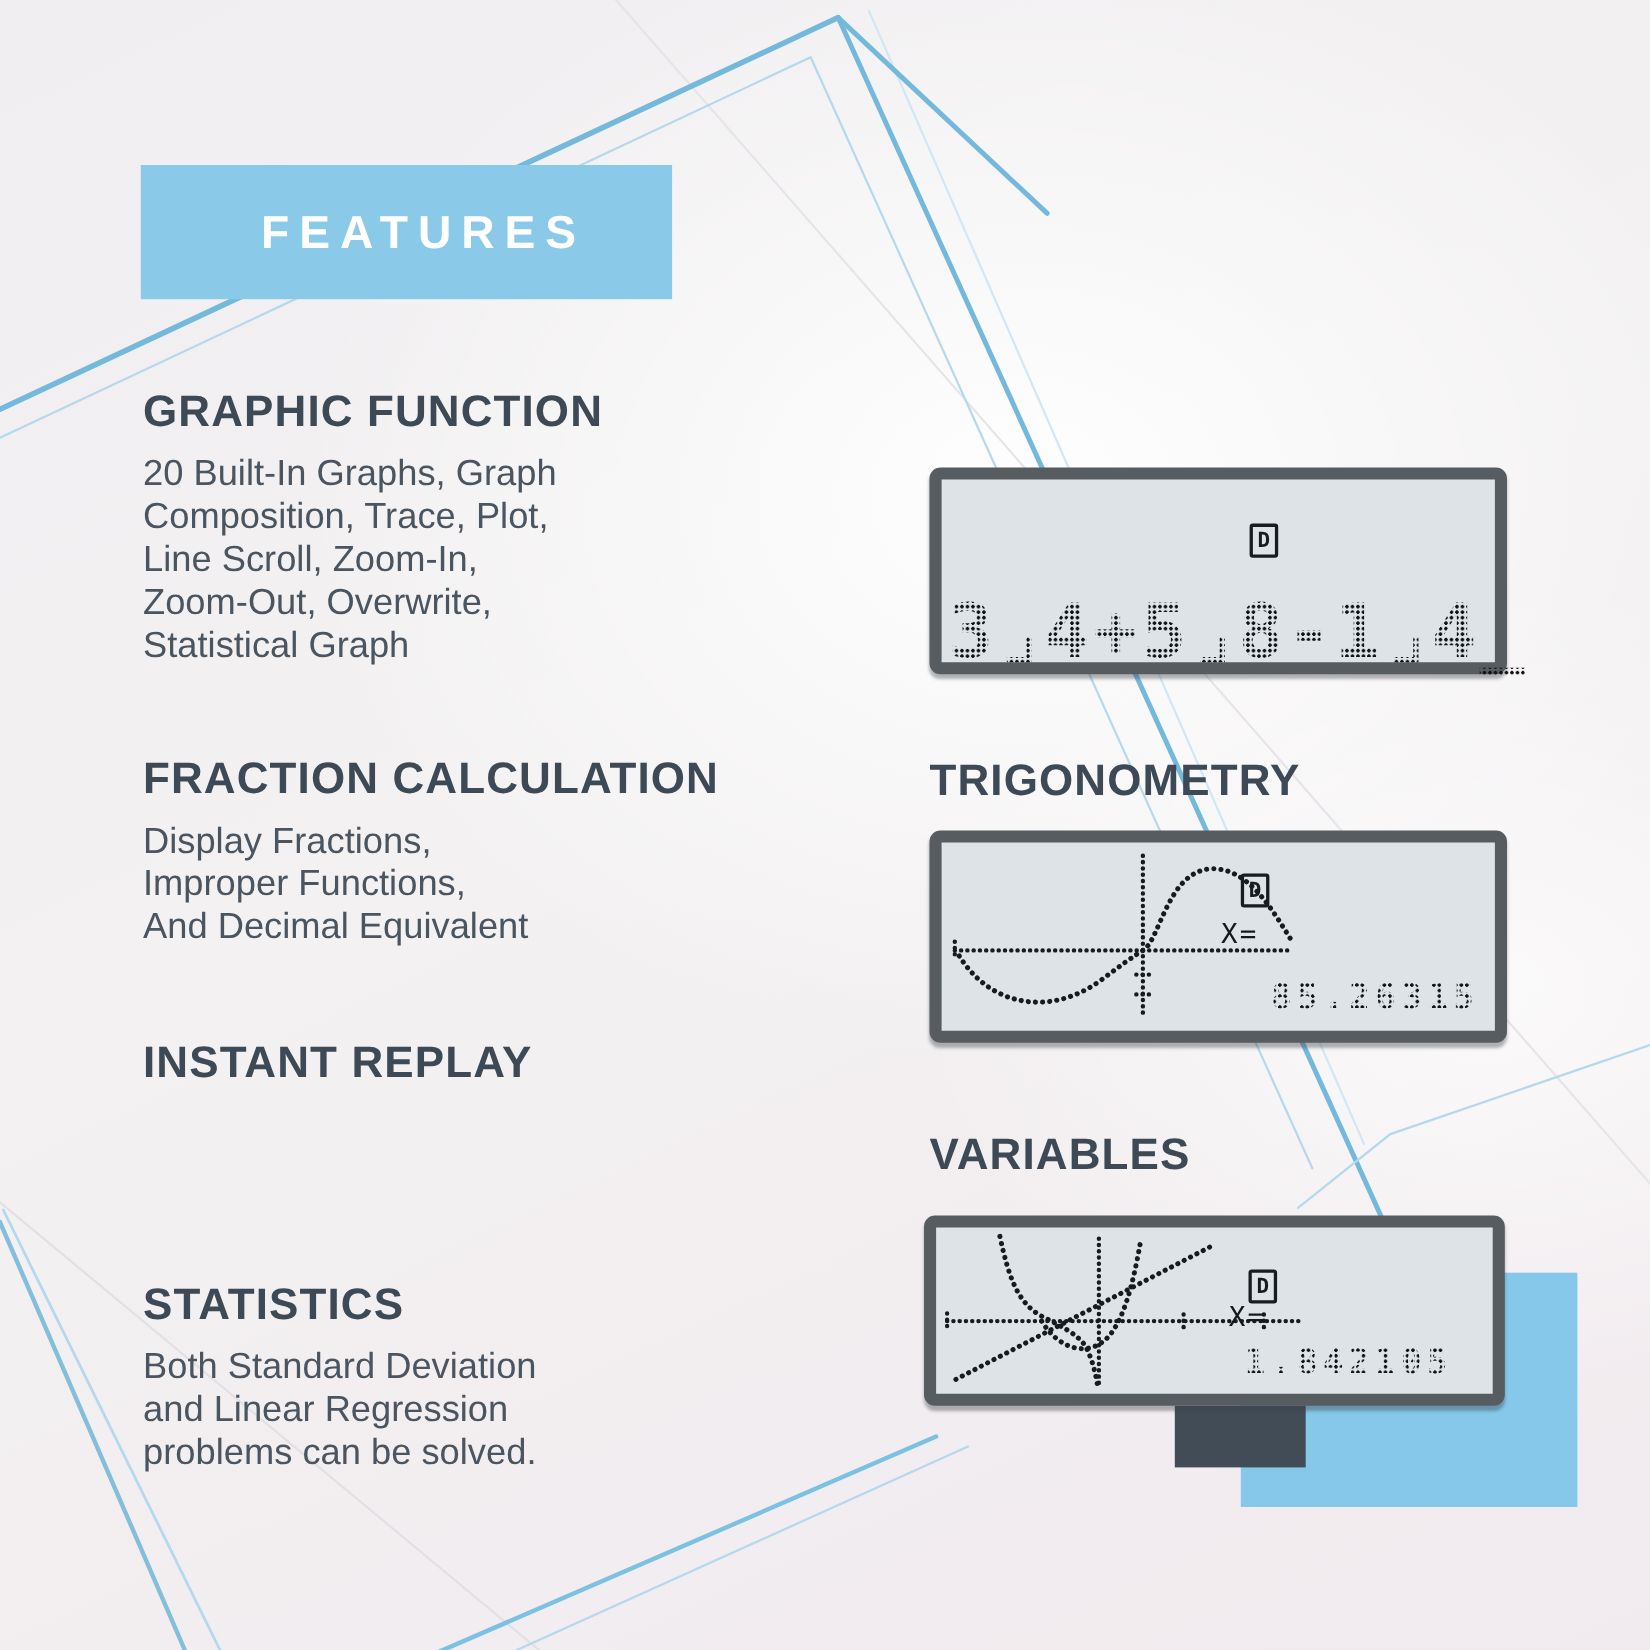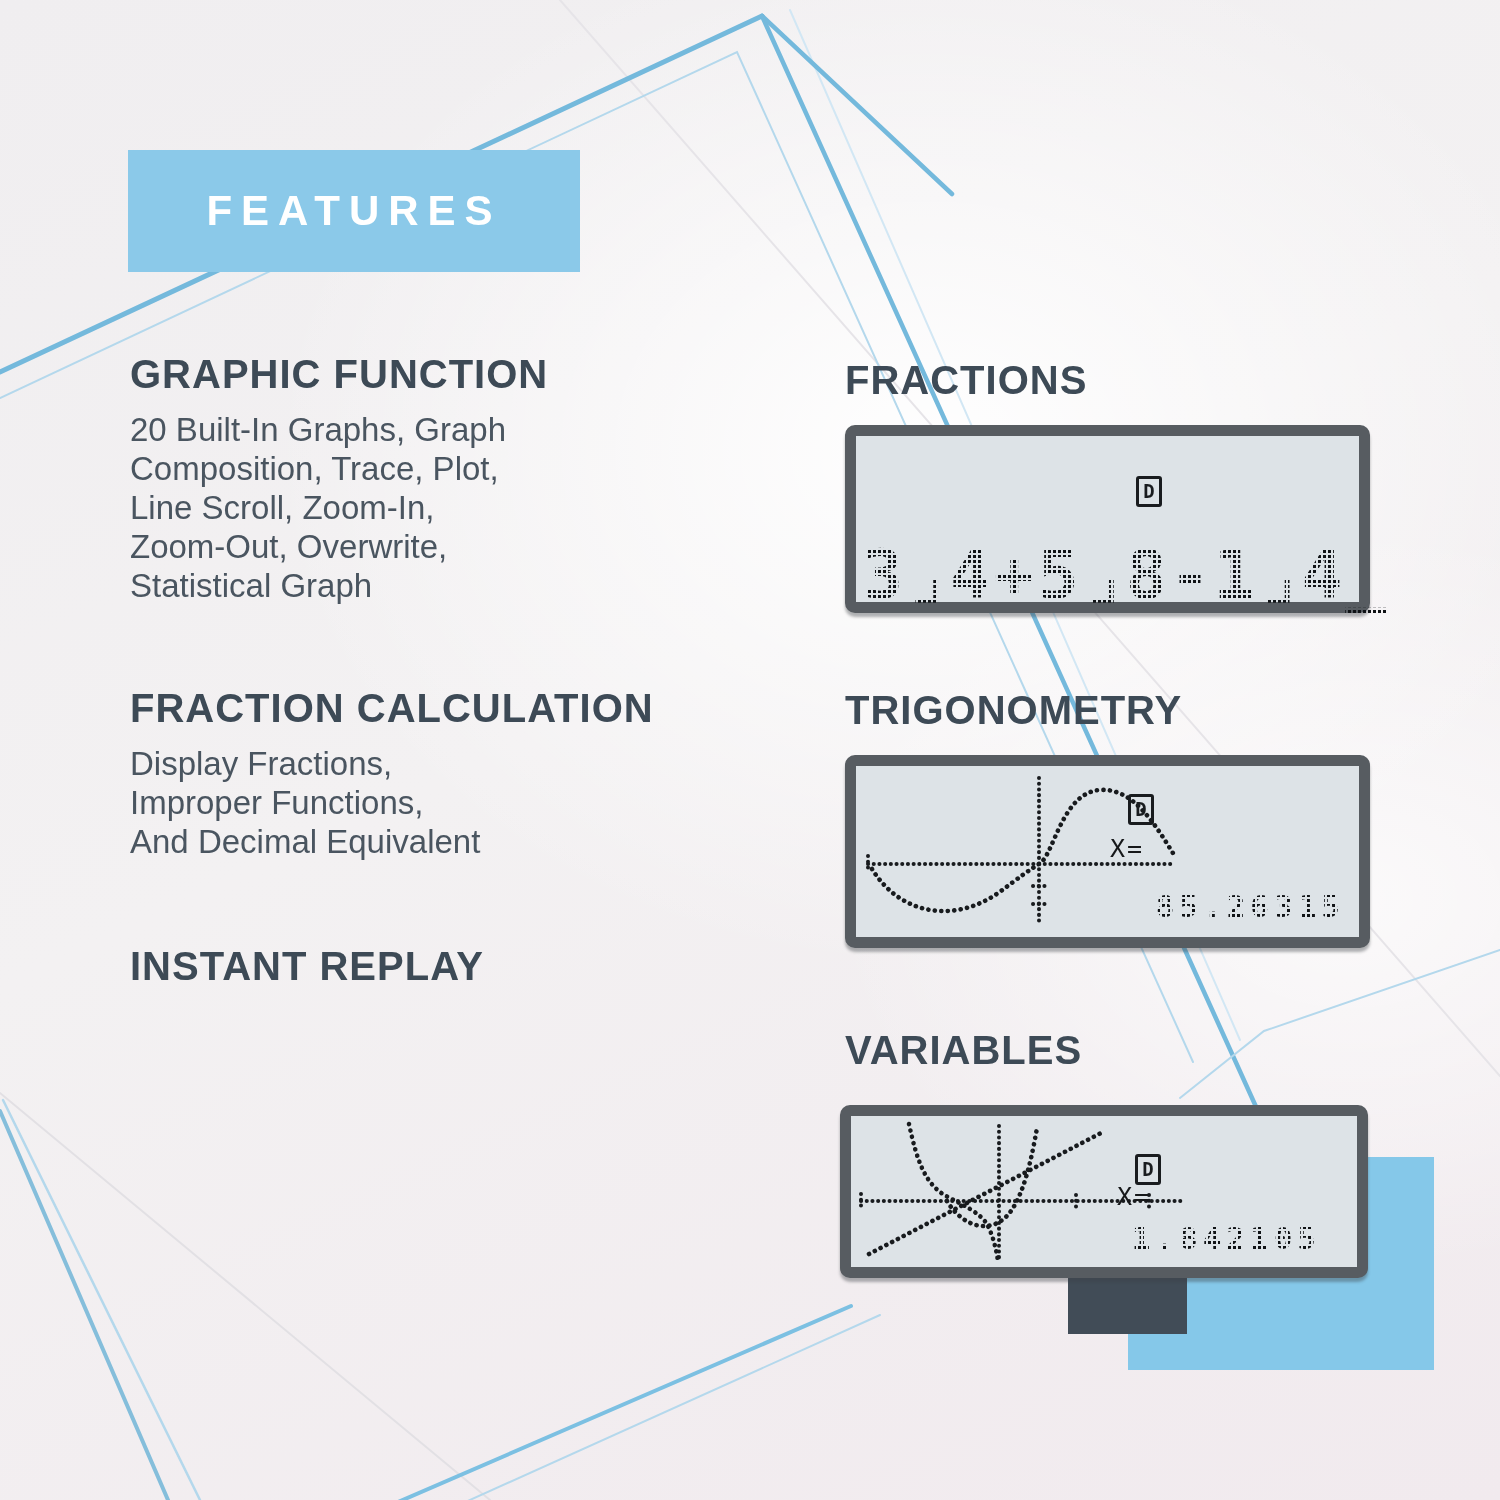--- a/index.html
+++ b/index.html
@@ -8,21 +8,21 @@
     font-family:"Liberation Sans",sans-serif;
     background:
       radial-gradient(950px 750px at 62% 30%, rgba(255,255,255,0.95), rgba(255,255,255,0) 70%),
       radial-gradient(700px 500px at 90% 60%, rgba(255,255,255,0.7), rgba(255,255,255,0) 75%),
       linear-gradient(155deg,#f0eef0 0%,#f3f1f2 45%,#f1eaee 100%);
   }
   .bg-lines{position:absolute;left:0;top:0;z-index:0}
 
   .badge{
     position:absolute;left:128px;top:150px;width:452px;height:122px;
-    background:#8bc9e9;display:flex;align-items:center;justify-content:center;z-index:2;
+    background:#8bc9e9;display:flex;align-items:center;justify-content:center;z-index:2;padding-left:31px;
   }
   .badge span{color:#ffffff;font-size:42px;font-weight:bold;letter-spacing:9px}
 
   .fblock{position:absolute;left:130px;width:620px;z-index:2}
   .fblock h2{margin:0;font-size:40px;font-weight:bold;color:#3d4a56;letter-spacing:1px;line-height:1.1}
   .fblock p{margin:14px 0 0;font-size:33px;line-height:39px;color:#4a5560;white-space:pre-line}
 
   .rheading{position:absolute;left:845px;margin:0;font-size:40px;font-weight:bold;
     color:#3d4a56;letter-spacing:1px;line-height:1.1;z-index:2}
 
@@ -105,22 +105,27 @@
   </div>
   <div class="fblock" style="top:686px">
     <h2>FRACTION CALCULATION</h2>
     <p>Display Fractions,
 Improper Functions,
 And Decimal Equivalent</p>
   </div>
   <div class="fblock" style="top:944px">
     <h2>INSTANT REPLAY</h2>
   </div>
+  <div class="fblock" style="top:1164px">
+    <h2>STATISTICS</h2>
+    <p>Both Standard Deviation
+and Linear Regression
+problems can be solved.</p>
+  </div>
 
-  <h2 class="rheading" style="top:358px">FRACTIONS</h2>
   <div class="lcd lcd1">
     <span class="dbox">D</span>
     <span class="mtx eq">3⌟4+5⌟8-1⌟4_</span>
   </div>
 
   <h2 class="rheading" style="top:688px">TRIGONOMETRY</h2>
   <div class="lcd lcd2">
     <svg width="503" height="171" viewBox="0 0 503 171">
       <g fill="none" stroke="#181b1e" stroke-linecap="round">
         <path d="M 12,90 L 12,106" stroke-width="4" stroke-dasharray="0.1 5.6"></path>

